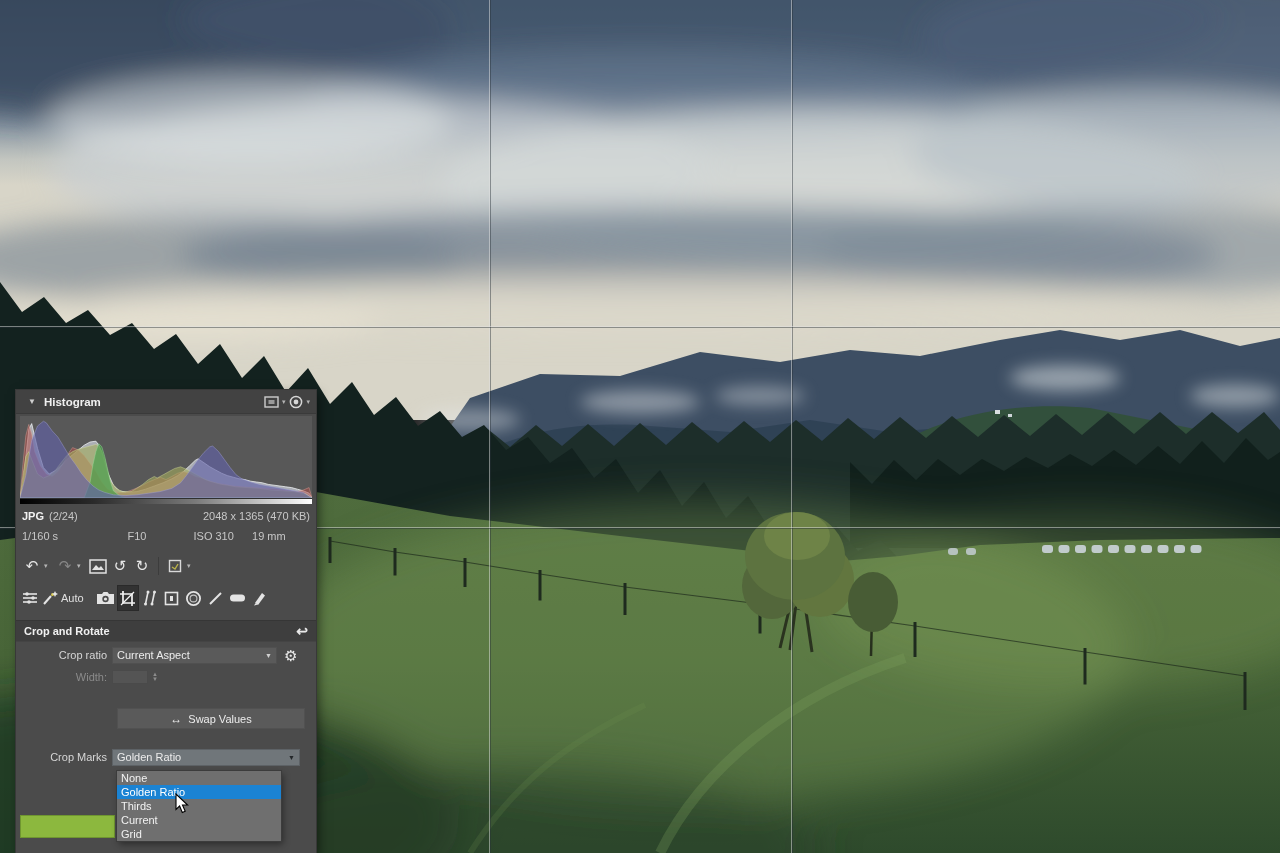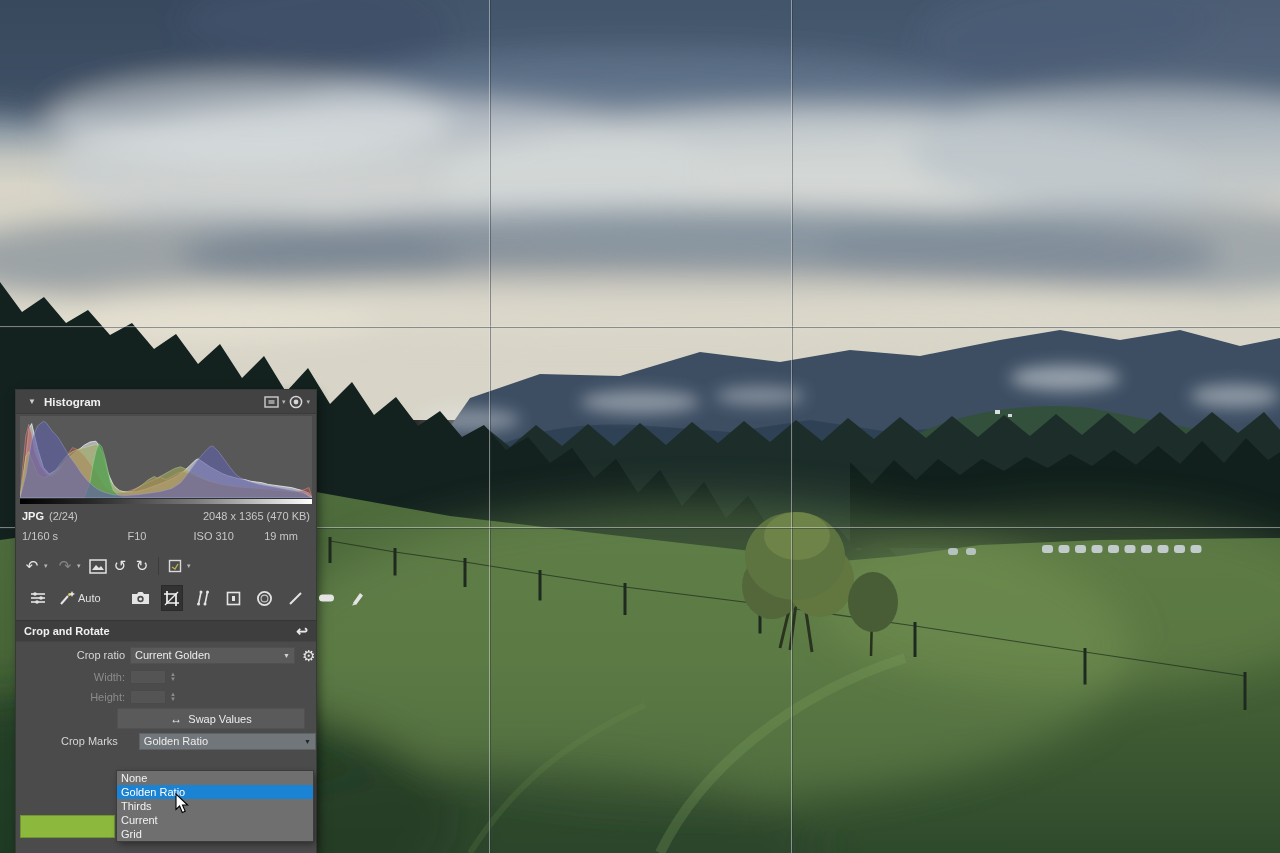--- a/index.html
+++ b/index.html
@@ -39,43 +39,43 @@
     border-top:1px solid #303030; }
 
   .inforow { position:absolute; left:6px; right:6px; display:flex; color:#c7c7c7; }
   #inforow1 { top:120px; }
   #inforow2 { top:140px; }
   #inforow1 .fmt { font-weight:bold; color:#f2f2f2; margin-right:5px; }
   #inforow1 .right { margin-left:auto; }
   #inforow2 span { flex:1; }
   #inforow2 span:nth-child(2){ text-align:center; }
   #inforow2 span:nth-child(3){ text-align:center; }
-  #inforow2 span:nth-child(4){ text-align:center; flex:0 0 58px; }
+  #inforow2 span:nth-child(4){ text-align:left; flex:0 0 58px; }
 
   .toolrow { position:absolute; display:flex; align-items:center; }
   #toolrow1 { top:162px; left:6px; height:28px; gap:2px; }
-  #toolrow2 { top:194px; left:12px; height:28px; gap:11px;text-align:right; }
+  #toolrow2 { top:194px; left:4px; height:28px; gap:2px;text-align:right; }
   .tbtn { display:flex; align-items:center; justify-content:center;
     min-width:20px; height:24px; color:#e6e6e6; cursor:default; }
   .tbtn.glyph { font-size:15px; }
   .tbtn.disabled { color:#878787; }
   .tbtn.selected { background:#323232; box-shadow:0 0 0 1px #2a2a2a; }
   .tcaret { font-size:7px; color:#b5b5b5; width:9px; }
   .tsep { width:1px; height:18px; background:#3c3c3c; margin:0 4px; }
   .auto-label { font-size:11px; color:#e0e0e0; margin-left:2px; }
 
   .sec-header { position:absolute; top:230px; left:0; right:0; height:22px;
     background:#3e3e3e; display:flex; align-items:center; padding:0 8px;
     border-top:1px solid #363636; border-bottom:1px solid #444; }
   .sec-header .title { font-weight:bold; color:#f0f0f0; }
   .sec-header .spacer { flex:1; }
   .reset-glyph { color:#e8e8e8; font-size:14px; font-weight:bold; }
 
   .frow { position:absolute; left:0; right:0; height:18px; display:flex; align-items:center; }
-  .flabel { width:114px; text-align:right; padding-right:5px; color:#d6d6d6; }
+  .flabel { width:96px; text-align:right; padding-right:5px; color:#d6d6d6; }
   .flabel.dim { color:#8b8b8b; }
 
   .combo { position:relative; height:17px; background:#5a5a5a;
     display:flex; align-items:center; padding:0 18px 0 5px; color:#ececec;
     box-shadow:0 0 0 1px #505050 inset; }
   .combo .cc { position:absolute; right:5px; top:5px; font-size:7px; color:#d0d0d0; }
   #cropratio-combo { width:165px; }
   .gear { margin-left:7px; color:#e8e8e8; font-size:15px; line-height:1; }
 
   .spinbox { width:36px; height:14px; background:#545454; box-shadow:0 0 0 1px #4a4a4a inset;
@@ -90,25 +90,25 @@
   #swap-btn .arrows { font-size:12px; }
 
   #rot-row { top:342px; }
   .slider { position:relative; width:112px; height:16px; margin-left:5px; }
   .slider .track { position:absolute; left:0; right:0; top:8px; height:1px; background:#b9b9b9; }
   .slider .thumb { position:absolute; top:3px; left:52px; width:10px; height:10px;
     border-radius:50%; background:#f2f2f2; box-shadow:0 1px 2px rgba(0,0,0,.4); }
   #rot-value { width:48px; text-align:right; color:#d8d8d8; }
   #level-icon { margin-left:16px; }
 
-  #cropmarks-row { top:342px;gap:16px; }
+  #cropmarks-row { top:358px; }
   #cropmarks-combo { width:188px; background:#70767a; box-shadow:0 0 0 1px #5d6266 inset; }
   #cropmarks-combo .cc { color:#23272a; }
 
-  #dd-list { position:absolute; left:101px; top:381px; width:196px;
+  #dd-list { position:absolute; left:101px; top:381px; width:164px;
     background:#6f6f6f; box-shadow:0 0 0 1px #3c3c3c, 2px 3px 7px rgba(0,0,0,.45);
     z-index:5; }
   .dd-item { height:14px; line-height:14px; padding-left:4px; color:#f2f2f2;
     font-size:11px; white-space:nowrap; }
   .dd-item.selected { color:#fff; }
 
   #apply-btn { position:absolute; left:4px; top:425px; width:95px; height:23px;
     background:#8cb83e; box-shadow:0 0 0 1px #6f9630 inset; }
 
   #cursor { position:absolute; left:175px; top:793px; z-index:9; pointer-events:none; }
@@ -384,46 +384,36 @@
 
     <div class="sec-header">
       <span class="title">Crop and Rotate</span>
       <span class="spacer"></span>
       <span class="reset-glyph">↩</span>
     </div>
 
     <div class="frow" style="top:256px">
       <span class="flabel">Crop ratio</span>
       <div class="combo" id="cropratio-combo">
-        <span>Current Golden</span>
+        <span>Current Aspect</span>
         <span class="cc">▼</span>
       </div>
       <span class="gear">⚙</span>
     </div>
 
     <div class="frow" style="top:278px">
       <span class="flabel dim">Width:</span>
       <div style="position:relative">
         <div class="spinbox"></div>
         <div class="spin-arrows">
             <span>▲</span>
             <span>▼</span>
           </div>
       </div>
     </div>
-    <div class="frow" style="top:298px">
-      <span class="flabel dim">Height:</span>
-      <div style="position:relative">
-        <div class="spinbox"></div>
-        <div class="spin-arrows">
-            <span>▲</span>
-            <span>▼</span>
-          </div>
-      </div>
-    </div>
 
     <div id="swap-btn">
       <span class="arrows">↔</span>
       <span>Swap Values</span>
     </div>
 
 
     <div class="frow" id="cropmarks-row">
       <span class="flabel">Crop Marks</span>
       <div class="combo" id="cropmarks-combo">

